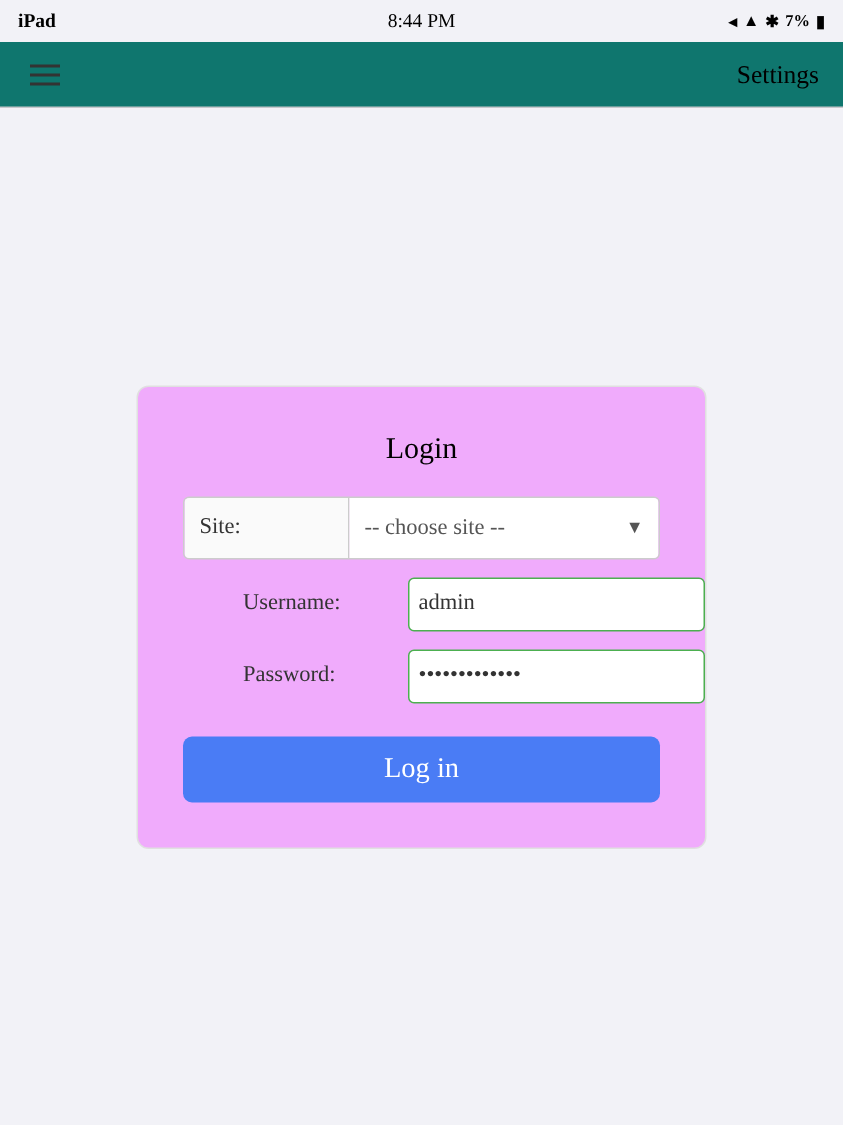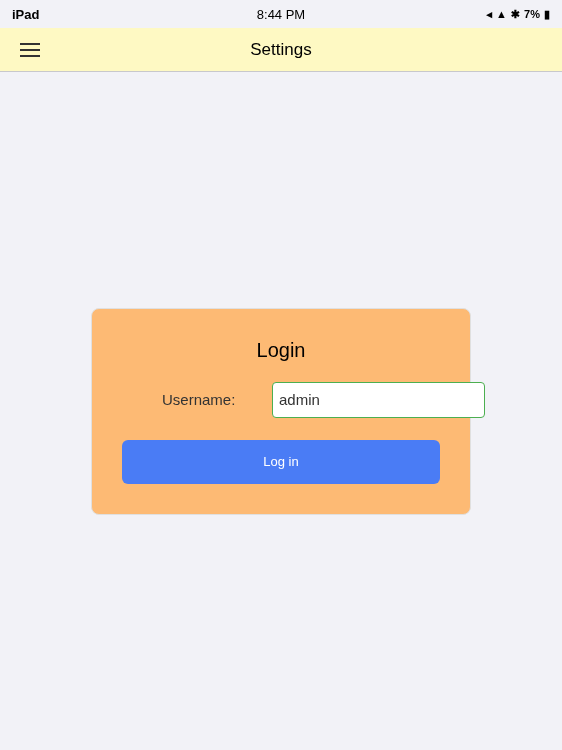--- a/index.html
+++ b/index.html
@@ -1,18 +1,19 @@
 <!DOCTYPE html>
 <html><head>
   <meta charset="utf-8">
   <style>
     * {
       box-sizing: border-box;
       margin: 0;
       padding: 0;
+      font-family: Liberation Serif, serif;
     }
 
     body {
       width: 562px;
       height: 750px;
       background: #f2f2f7;
       font-family: -apple-system, 'Helvetica Neue', Arial, sans-serif;
       overflow: hidden;
       position: relative;
     }
@@ -47,25 +48,25 @@
       display: flex;
       align-items: center;
       gap: 4px;
       font-size: 11px;
     }
 
     
     .nav-bar {
       width: 100%;
       height: 44px;
-      background: #fef9c3;
+      background: #0f766e;
       border-bottom: 1px solid #c8c8cc;
       display: flex;
       align-items: center;
-      justify-content: center;
+      justify-content: flex-end;
       position: relative;
       padding: 0 16px;
     }
 
     .hamburger-btn {
       position: absolute;
       left: 16px;
       background: none;
       border: none;
       cursor: pointer;
@@ -94,21 +95,21 @@
       height: calc(750px - 72px);
       display: flex;
       align-items: center;
       justify-content: center;
       background: #f2f2f7;
     }
 
     
     .login-card {
       width: 380px;
-      background: #fdba74;
+      background: #f0abfc;
       border: 1px solid #e0e0e0;
       border-radius: 8px;
       padding: 30px 30px 30px 30px;
     }
 
     .login-title {
       text-align: center;
       font-size: 20px;
       font-weight: 400;
       color: #000;
@@ -194,21 +195,21 @@
     }
 
     
     .login-btn {
       width: 100%;
       height: 44px;
       background: #4a7cf5;
       border: none;
       border-radius: 6px;
       color: #fff;
-      font-size: 13px;
+      font-size: 19px;
       font-weight: 400;
       cursor: pointer;
       margin-top: 10px;
     }
   </style>
 </head>
 <body>
 
 <div class="status-bar">
   <span class="status-bar-left">iPad</span>
@@ -230,26 +231,39 @@
   </button>
   <span class="nav-title">Settings</span>
 </div>
 
 <div class="main-content">
   <div class="login-card">
 
     <div class="login-title">Login</div>
 
     
+    <div class="site-group">
+      <div class="site-label-cell">Site:</div>
+      <div class="site-select-wrapper">
+        <select class="site-select">
+          <option>-- choose site --</option>
+        </select>
+        <span class="site-select-arrow">▼</span>
+      </div>
+    </div>
 
     
     <div class="form-group">
       <label class="form-label">Username:</label>
       <input class="form-input" type="text" value="admin" style="">
     </div>
 
     
+    <div class="form-group">
+      <label class="form-label">Password:</label>
+      <input class="form-input" type="password" value="adminpassword" style="">
+    </div>
 
     
     <button class="login-btn">Log in</button>
 
   </div>
 </div>
 
 </body></html>

